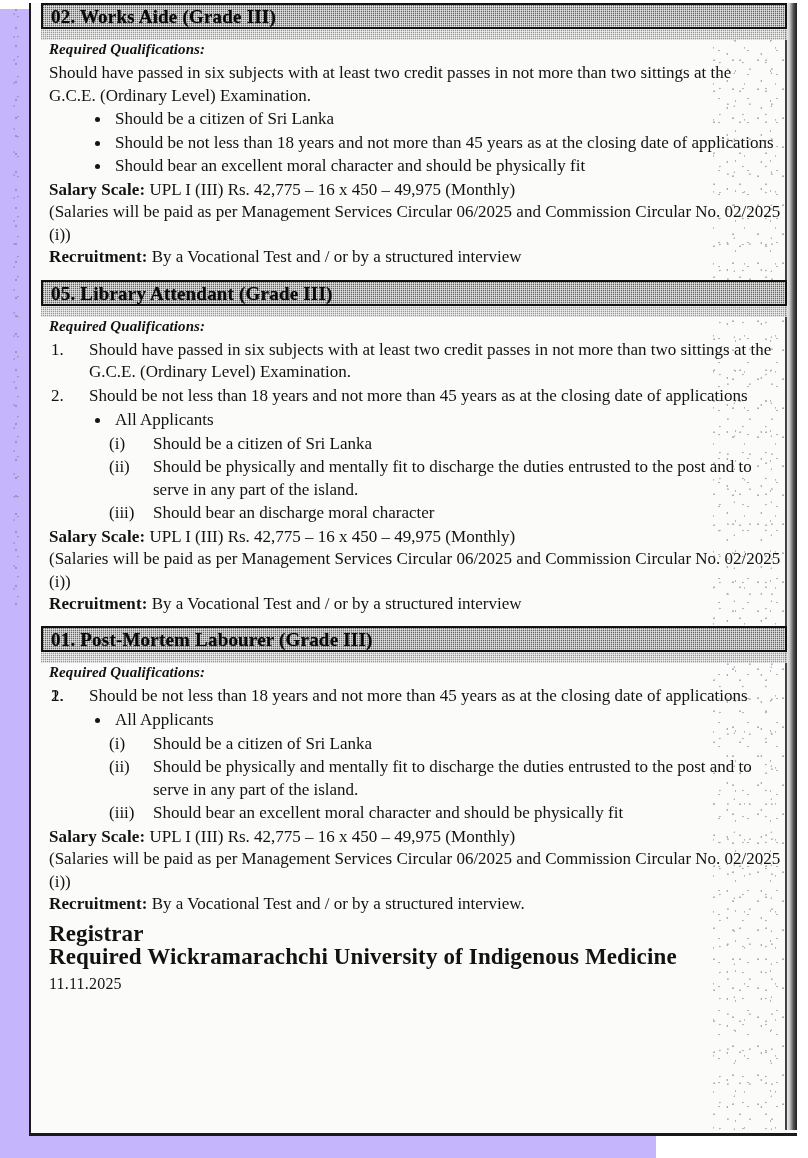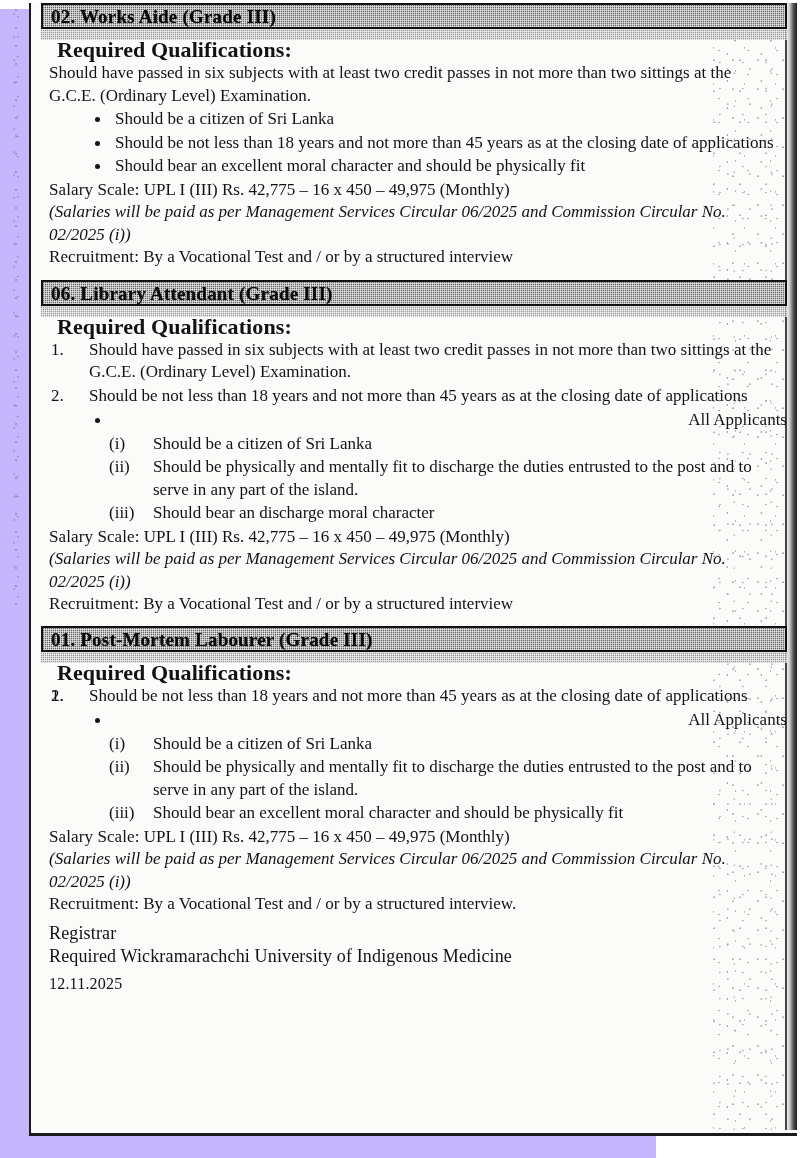--- a/index.html
+++ b/index.html
@@ -142,34 +142,35 @@
     padding: 1px 0 0 8px;
     color: #0a0a0a;
     text-shadow: 0 0 1px rgba(0,0,0,.55);
     white-space: nowrap;
   }
 
   .sec-body { padding: 0 0 0 8px; }
 
   .lbl {
     font-weight: bold;
-    font-size: 22px;
+    font-size: 15px;
     line-height: 23px;
-    margin: 9px 0 1px 8px;
+    margin: 9px 0 1px 0;
     letter-spacing: .1px;
+    font-style: italic;
   }
   .para {
     font-size: 17px;
     line-height: 22.5px;
     margin: 0;
     padding-right: 8px;
   }
-  .para.tight { padding-right: 4px; font-style: italic; }
+  .para.tight { padding-right: 4px; }
   .run-lbl {
-    font-weight: normal;
+    font-weight: bold;
     letter-spacing: .1px;
   }
 
   
   ul.bullets {
     list-style: none;
     margin: 0;
     padding: 0 0 0 44px;
   }
   ul.bullets > li {
@@ -213,21 +214,20 @@
     font-size: 17px;
   }
 
   
   .sub-bullet {
     position: relative;
     font-size: 17px;
     line-height: 22.5px;
     margin: 2px 0 0 0;
     padding-left: 66px;
-    text-align: right;
   }
   .sub-bullet::before {
     content: "";
     position: absolute;
     left: 46px;
     top: 9px;
     width: 5px;
     height: 5px;
     border-radius: 50%;
     background: #151515;
@@ -250,22 +250,22 @@
   .romtag {
     position: absolute;
     left: 60px;
     top: 0;
     width: 40px;
     font-size: 17px;
   }
 
   .footer-block { margin-top: 6px; }
   .sig {
-    font-weight: normal;
-    font-size: 18px;
+    font-weight: bold;
+    font-size: 23px;
     line-height: 23px;
     letter-spacing: .15px;
   }
   .sig-date {
     font-size: 16px;
     line-height: 24px;
     margin-top: 4px;
     letter-spacing: .2px;
   }
 </style>
@@ -306,21 +306,21 @@
           <p class="para tight">(Salaries will be paid as per Management Services Circular 06/2025 and Commission Circular No. 02/2025 (i))</p>
 
           <p class="para"><span class="run-lbl">Recruitment:</span><span> By a Vocational Test and / or by a structured interview</span></p>
         </div>
       </div>
 
       <div style="margin-top:11px;">
         <div class="bar-wrap">
           <div class="bar-shadow"></div>
           <div class="bar">
-            <div class="bar-title">06. Library Attendant (Grade III)</div>
+            <div class="bar-title">05. Library Attendant (Grade III)</div>
           </div>
         </div>
 
         <div class="sec-body">
           <div class="lbl">Required Qualifications:</div>
 
           <ol class="nums">
             <li>
               <span class="numtag">1.</span>
               <span>Should have passed in six subjects with at least two credit passes in not more than two sittings at the G.C.E. (Ordinary Level) Examination.</span>
@@ -396,21 +396,21 @@
 
           <p class="para"><span class="run-lbl">Salary Scale:</span><span> UPL I (III) Rs. 42,775 – 16 x 450 – 49,975 (Monthly)</span></p>
 
           <p class="para tight">(Salaries will be paid as per Management Services Circular 06/2025 and Commission Circular No. 02/2025 (i))</p>
 
           <p class="para"><span class="run-lbl">Recruitment:</span><span> By a Vocational Test and / or by a structured interview.</span></p>
 
           <div class="footer-block">
             <div class="sig">Registrar</div>
             <div class="sig">Required Wickramarachchi University of Indigenous Medicine</div>
-            <div class="sig-date">12.11.2025</div>
+            <div class="sig-date">11.11.2025</div>
           </div>
         </div>
       </div>
 
     </div>
   </div>
 
   <div class="left-fray"></div>
 </div>
 

